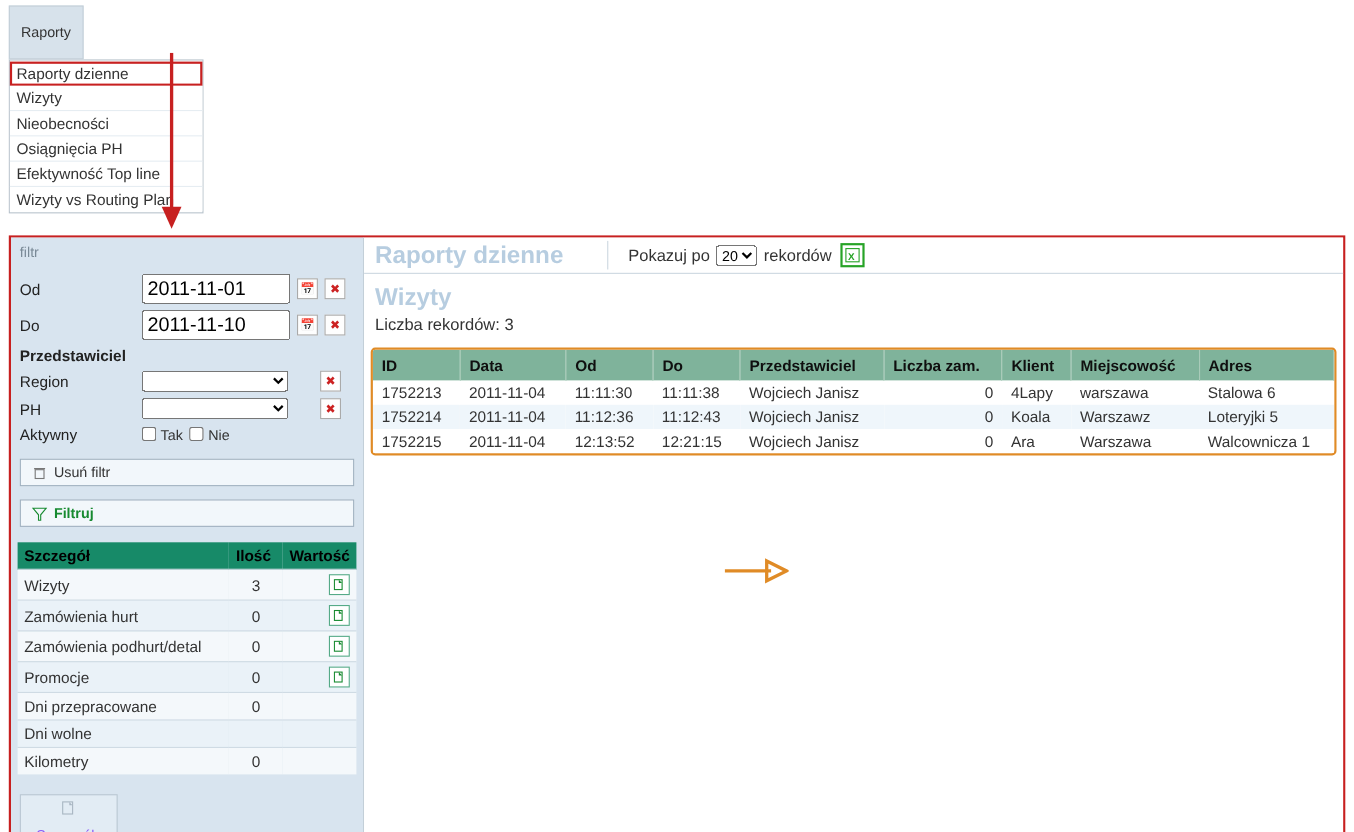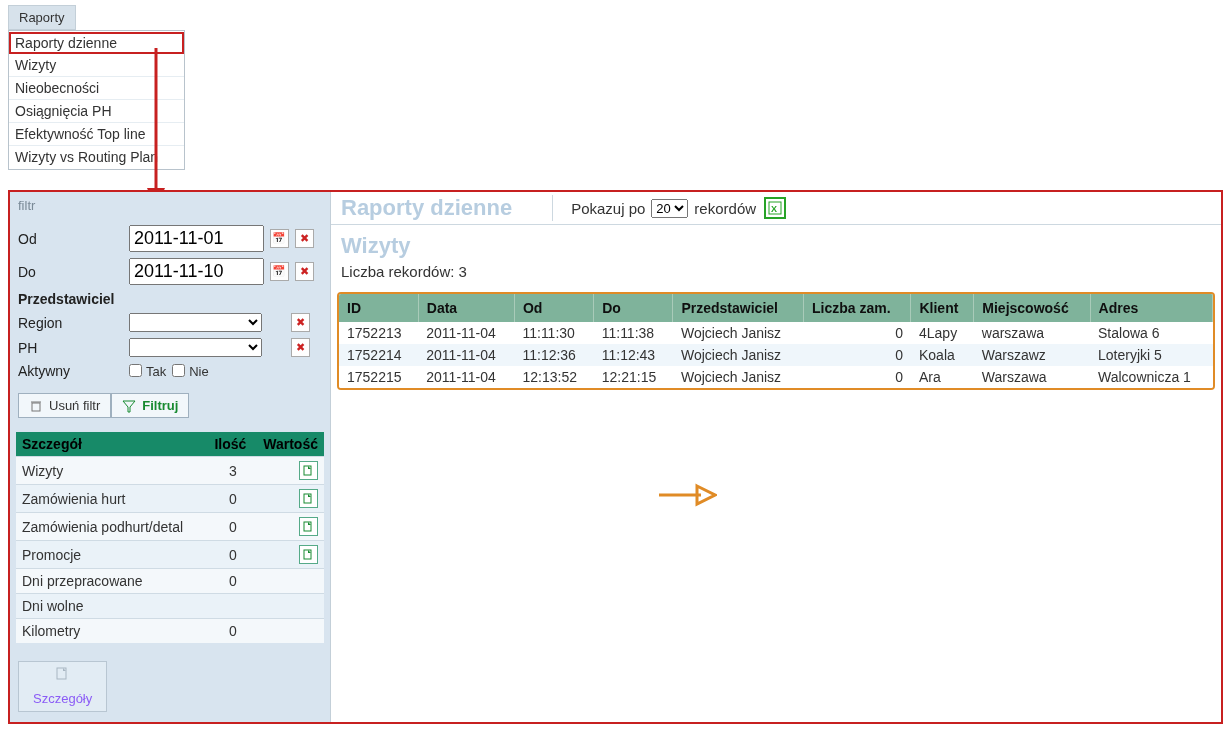--- a/index.html
+++ b/index.html
@@ -11,21 +11,21 @@
     color: #333;
     width: 1231px;
   }
   .wrap { padding: 5px 8px; }
 
   
   .menu-btn {
     display: inline-block;
     background: #d7e2eb;
     border: 1px solid #c3cfd8;
-    padding: 4px 10px;
+    padding: 16px 10px;
   }
   .menu-list {
     border: 1px solid #b8c3cc;
     width: 175px;
     padding: 1px 0;
     background: #fff;
   }
   .menu-item {
     padding: 3px 6px;
     font-size: 14px;
@@ -98,21 +98,23 @@
     font-size: 11px;
     cursor: pointer;
   }
   .icon-cal { color:#2a6; }
   .icon-del { color:#c22; }
   .chk-row { display:flex; align-items:flex-start; gap:4px; }
   .chk-row input { margin:0; }
 
   .btn-row {
     display: flex;
+    gap: 12px;
     padding: 10px 8px;
+    flex-direction: column;
   }
   .btn {
     display:flex; align-items:center; gap:6px;
     border: 1px solid #9fb0bf;
     background: #f2f7fb;
     padding: 4px 10px;
     font-size: 13px;
     cursor: pointer;
   }
   .btn .bicon { width:14px;height:14px; }

